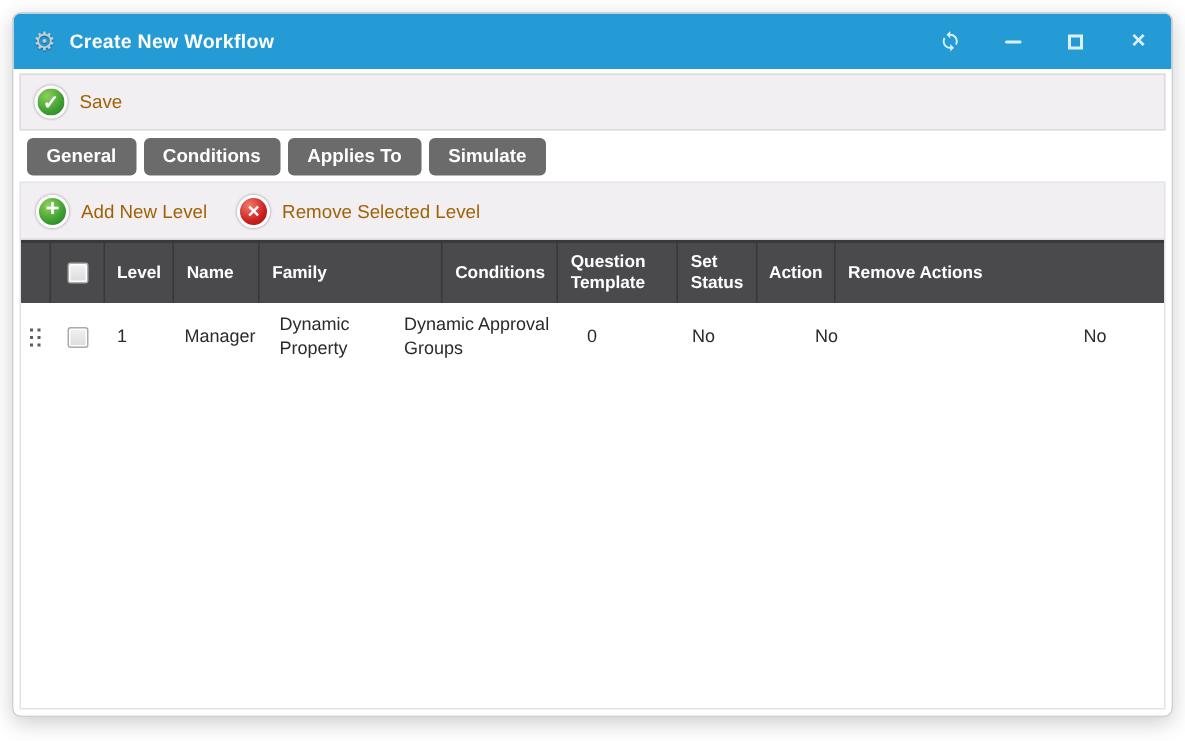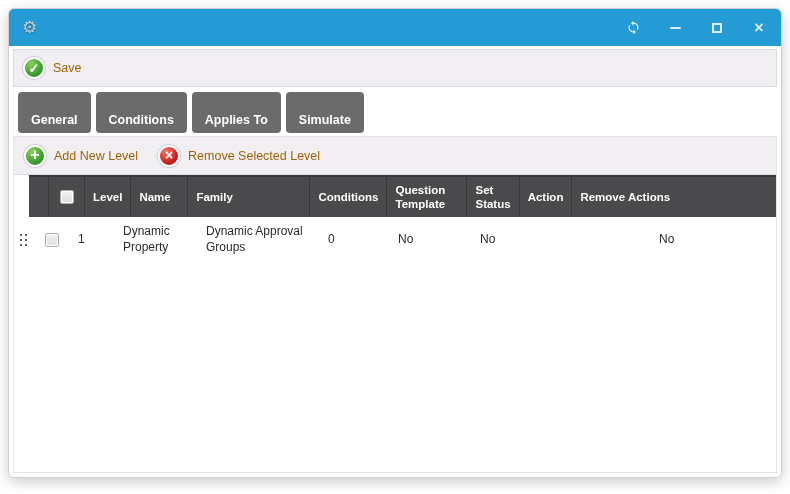--- a/index.html
+++ b/index.html
@@ -44,36 +44,36 @@
   }
   .icon-green { background:radial-gradient(circle at 35% 28%, #8fd05a, #3d9e31 60%, #267a22); }
   .icon-red   { background:radial-gradient(circle at 35% 28%, #f07a6d, #cc2020 60%, #9d1313); }
   .glyph-check { font-size:13px; line-height:1; transform:translateY(-0.5px); }
   .glyph-plus  { font-size:16px; line-height:1; transform:translateY(-1px); }
   .glyph-x     { font-size:14px; line-height:1; transform:translateY(-1px); }
 
   
   .tabs { flex:0 0 28px; display:flex; gap:5px; padding:2px 5px 0; align-items:flex-start; }
   .tab {
-    padding:21px 13px 6px; border-radius:4px; background:#6b6b6b; color:#ffffff;
+    padding:5px 13px 6px; border-radius:4px; background:#6b6b6b; color:#ffffff;
     font-size:12.5px; font-weight:bold; cursor:pointer; white-space:nowrap;
   }
   .tab.active { background:#1285c8; }
 
   
   .panel { flex:1; border:1px solid #e3e1e5; margin-top:3px; display:flex; flex-direction:column; background:#ffffff; }
 
   .level-toolbar {
     flex:0 0 38px; background:#f1eff2; border-bottom:1px solid #dcdade;
     display:flex; align-items:center; gap:20px; padding:0 10px;
   }
 
   
   .grid { display:flex; flex-direction:column; }
-  .grid-header { display:flex; background:#4a4a4c; border-top:2px solid #39393b; color:#ffffff; min-height:42px;margin-left:15px; }
+  .grid-header { display:flex; background:#4a4a4c; border-top:2px solid #39393b; color:#ffffff; min-height:42px; }
   .hcell {
     display:flex; align-items:center; padding:4px 8px;
     font-size:11.5px; font-weight:bold; line-height:1.25;
     border-right:1px solid #373739;
   }
   .hcell:last-child { border-right:none; }
   .grid-row { display:flex; min-height:46px; background:#ffffff; }
   .cell { display:flex; align-items:center; padding:4px 8px; font-size:12px; color:#2b2b2b; line-height:1.3; }
 
   .c0 { flex:0 0 20px; padding-left:4px; padding-right:4px; justify-content:center; }
@@ -99,20 +99,21 @@
   .refresh-svg { display:block; }
 </style>
 </head>
 <body>
 
 <div class="stage">
   <div class="window">
 
     <div class="titlebar">
       <span class="gear">⚙</span>
+      <span class="title">Create New Workflow</span>
       <div class="win-controls">
         <div class="ctrl">
           <svg class="refresh-svg" width="15" height="15" viewBox="0 0 24 24">
             <path fill="#ddeff9" d="M12 4V1L8 5l4 4V6c3.31 0 6 2.69 6 6 0 1.01-.25 1.97-.7 2.8l1.46 1.46A7.93 7.93 0 0 0 20 12c0-4.42-3.58-8-8-8zm0 14c-3.31 0-6-2.69-6-6 0-1.01.25-1.97.7-2.8L5.24 7.74A7.93 7.93 0 0 0 4 12c0 4.42 3.58 8 8 8v3l4-4-4-4v3z"></path>
           </svg>
         </div>
         <div class="ctrl">
             <div class="minus-bar"></div>
           </div>
         <div class="ctrl">
@@ -183,20 +184,21 @@
                   <i></i>
                   <i></i>
                   <i></i>
                   <i></i>
                 </div>
             </div>
             <div class="cell c1">
               <div class="checkbox"></div>
             </div>
             <div class="cell c2">1</div>
+            <div class="cell c3">Manager</div>
             <div class="cell c4">Dynamic Property</div>
             <div class="cell c5">Dynamic Approval Groups</div>
             <div class="cell c6">0</div>
             <div class="cell c7">No</div>
             <div class="cell c8">No</div>
             <div class="cell c9"></div>
             <div class="cell c10"></div>
             <div class="cell c11">No</div>
           </div>
         </div>

